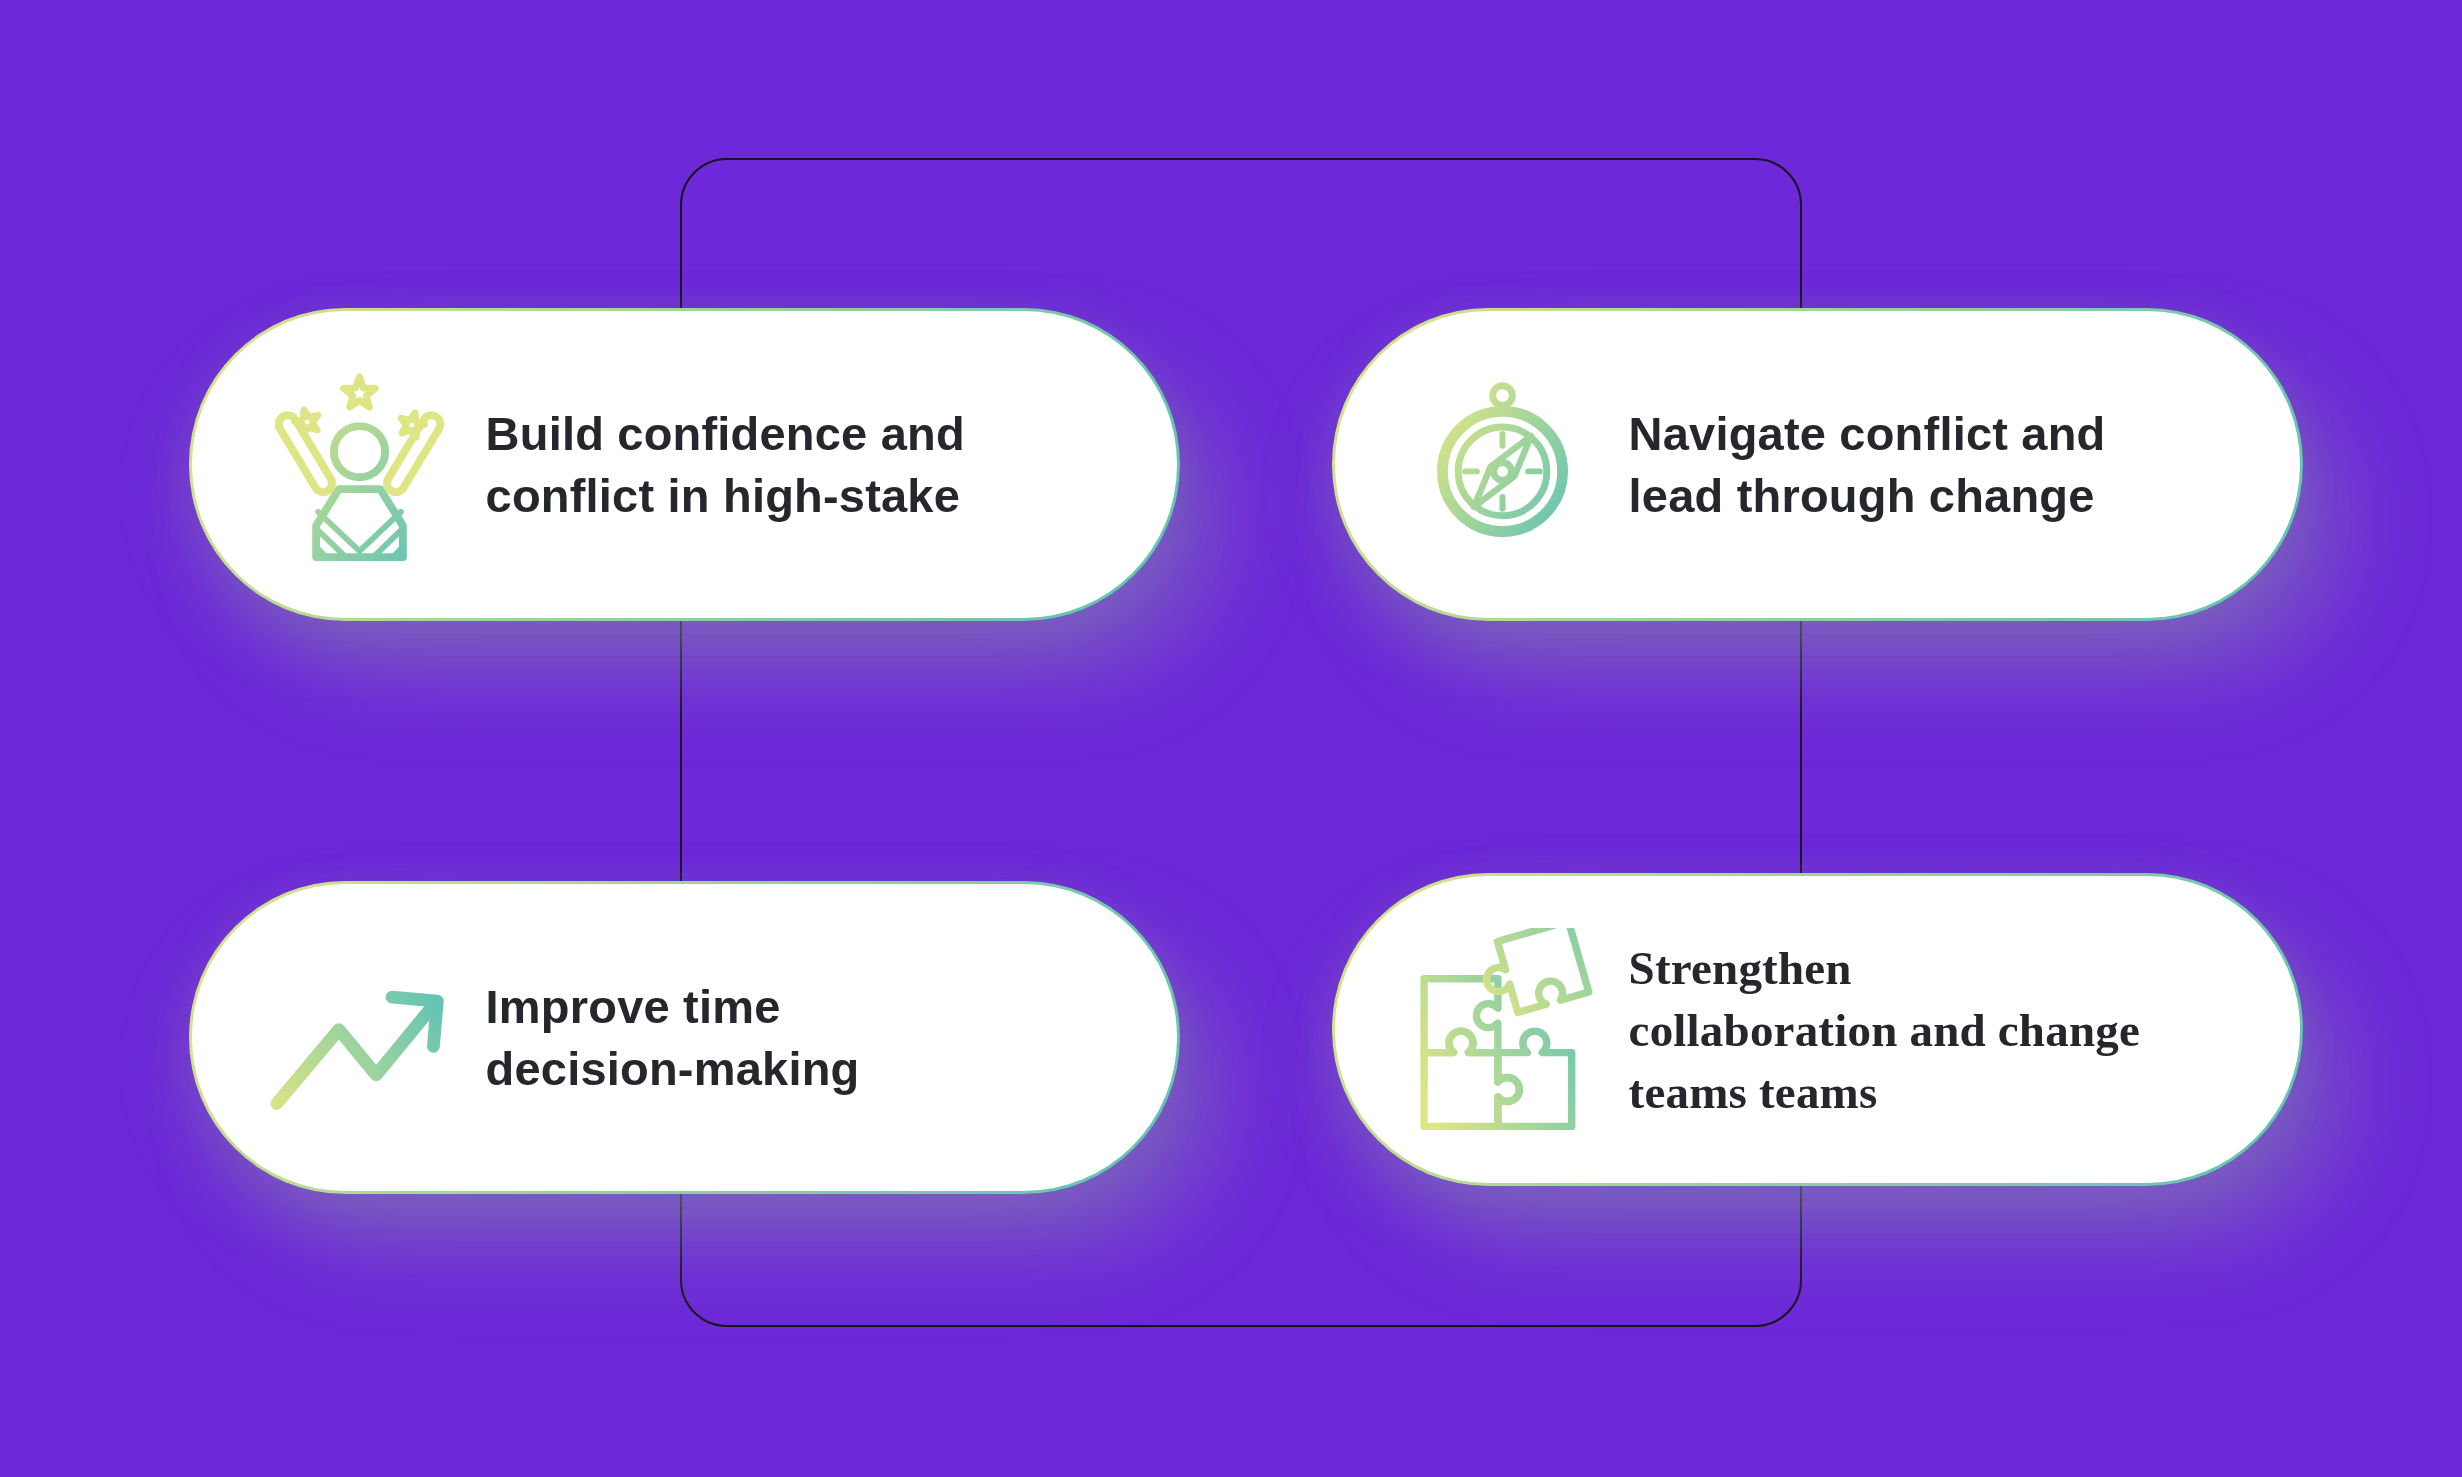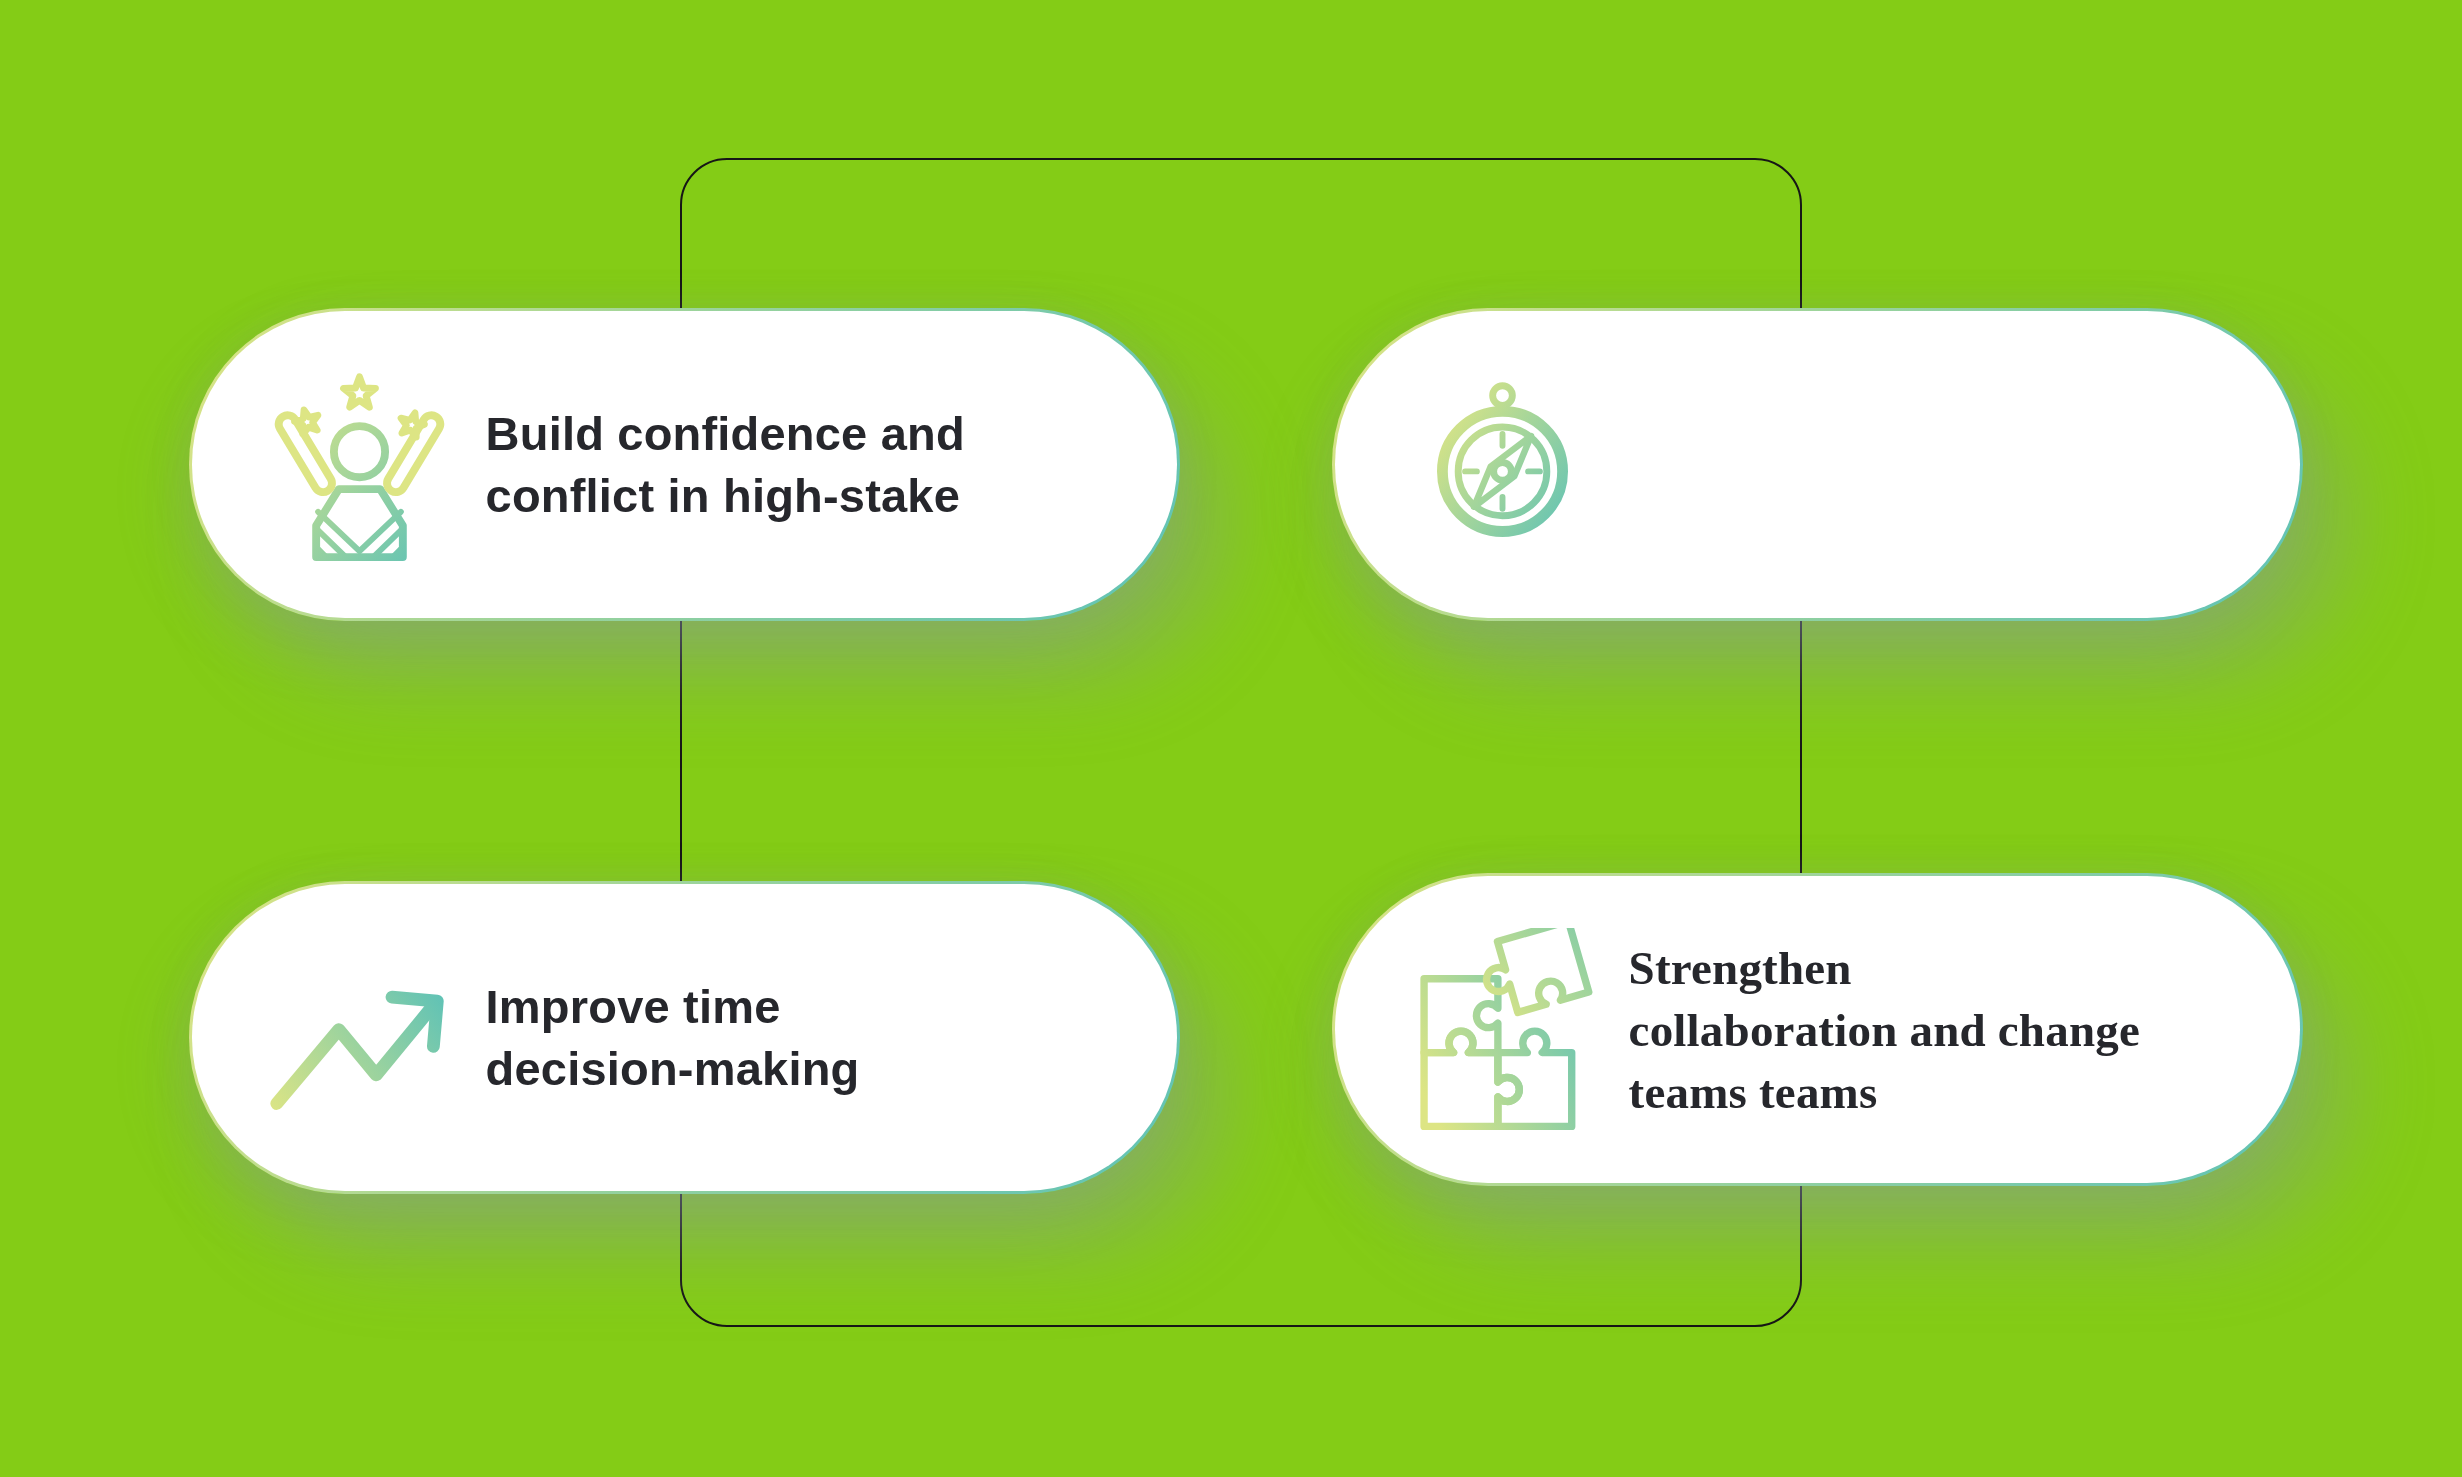--- a/index.html
+++ b/index.html
@@ -1,20 +1,20 @@
 <!DOCTYPE html>
 <html><head>
 <meta charset="utf-8">
 <style>
   html, body { margin: 0; padding: 0; background: #ffffff; }
   .stage {
     position: relative;
     width: 2463px;
     height: 1478px;
-    background: #84cc16;
+    background: #6d28d9;
     overflow: hidden;
     font-family: "Liberation Sans", sans-serif;
   }
   
   .frame {
     position: absolute;
     left: 680px; top: 158px;
     width: 1118px; height: 1165px;
     border: 2px solid #161616;
     border-radius: 47px;
@@ -116,20 +116,24 @@
           <g stroke="url(#gcom)" stroke-linejoin="round" stroke-linecap="round">
             <circle cx="100" cy="31" r="10" stroke-width="7"></circle>
             <circle cx="100" cy="108" r="61" stroke-width="11"></circle>
             <circle cx="100" cy="108" r="45" stroke-width="7"></circle>
             <path d="M100,70 L100,82 M100,134 L100,146 M62,108 L74,108 M126,108 L138,108" stroke-width="6"></path>
             <path d="M129,72 L88,103 L71,144 L112,113 Z" stroke-width="6.5"></path>
             <circle cx="100" cy="108" r="9" stroke-width="7" fill="#ffffff"></circle>
           </g>
         </svg>
       </div>
+      <div class="card-text">
+        <span>Navigate conflict and</span>
+        <span>lead through change</span>
+      </div>
     </div>
   </div>
 
   <div class="card card-3">
     <div class="card-inner">
       <div class="icon-box">
         <svg viewBox="0 0 200 202" fill="none">
           <defs>
             <linearGradient id="gtrd" gradientUnits="userSpaceOnUse" x1="10" y1="180" x2="185" y2="55">
               <stop offset="0" stop-color="#dde584"></stop>

